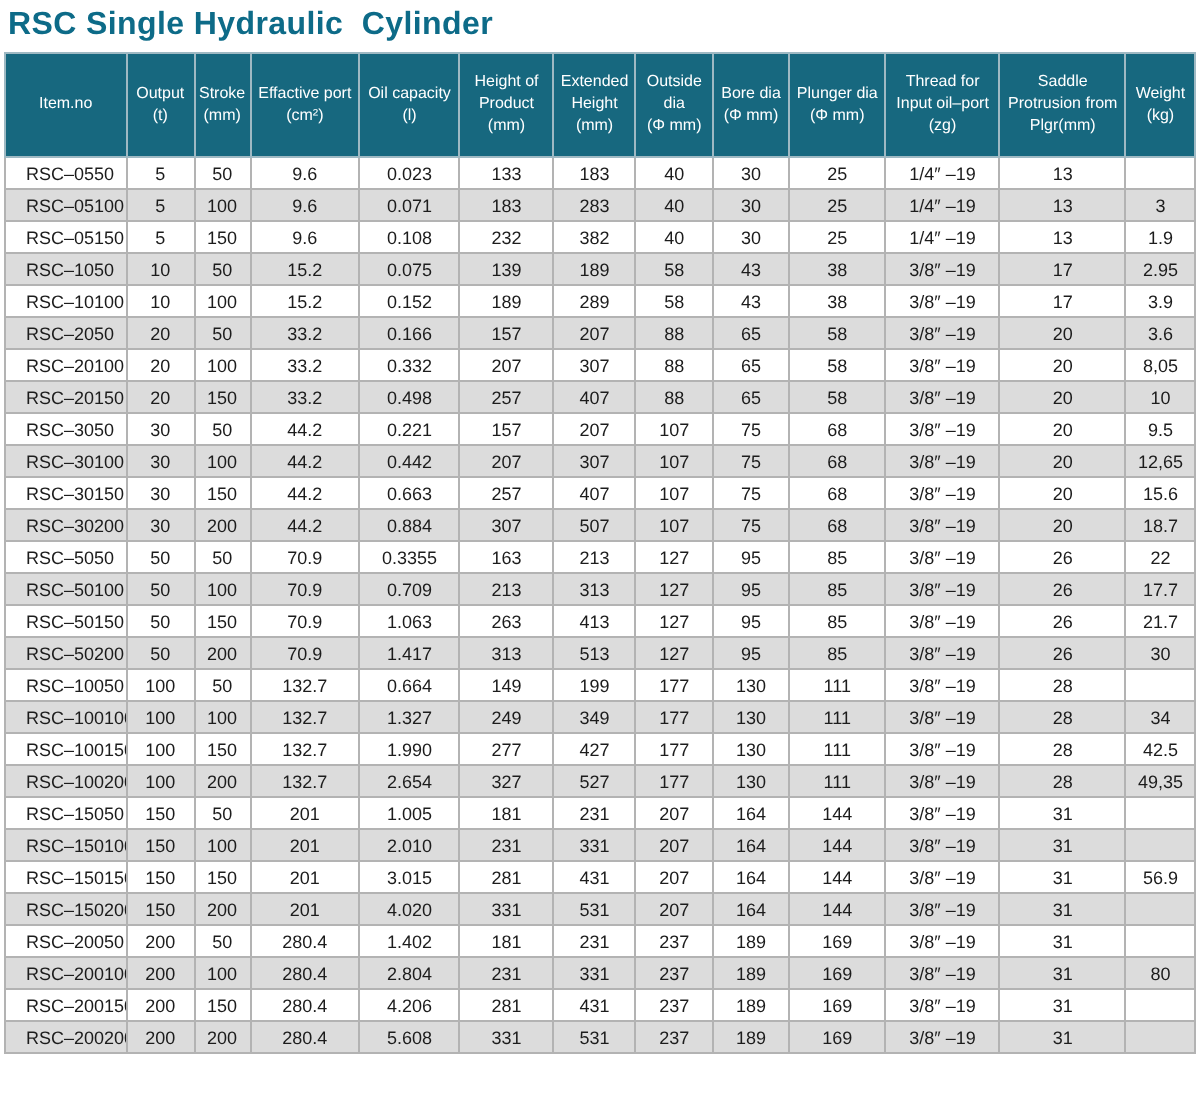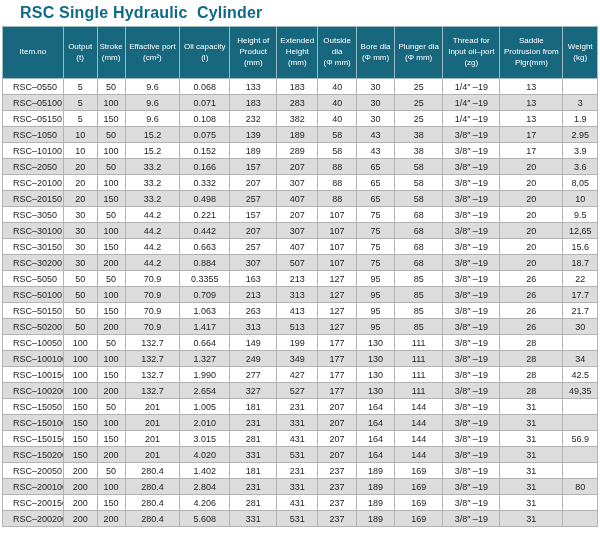--- a/index.html
+++ b/index.html
@@ -6,21 +6,21 @@
     margin: 0;
     padding: 0;
     background: #ffffff;
     width: 600px;
     height: 548px;
     overflow: hidden;
     font-family: "Liberation Sans", sans-serif;
   }
   .page { width: 600px; height: 548px; }
   .title {
-    margin: 3px 0 4px 20px;
+    margin: 3px 0 4px 4px;
     font-size: 16px;
     font-weight: bold;
     letter-spacing: 0.2px;
     color: #0d6b88;
     white-space: pre;
     line-height: 19px;
   }
   table.spec-table {
     border-collapse: collapse;
     table-layout: fixed;
@@ -112,21 +112,21 @@
           <th>Weight
 (kg)</th>
         </tr>
     </thead>
     <tbody>
         <tr>
           <td class="item">RSC–0550</td>
           <td>5</td>
           <td>50</td>
           <td>9.6</td>
-          <td>0.068</td>
+          <td>0.023</td>
           <td>133</td>
           <td>183</td>
           <td>40</td>
           <td>30</td>
           <td>25</td>
           <td>1/4″ –19</td>
           <td>13</td>
           <td></td>
         </tr>
         <tr>

